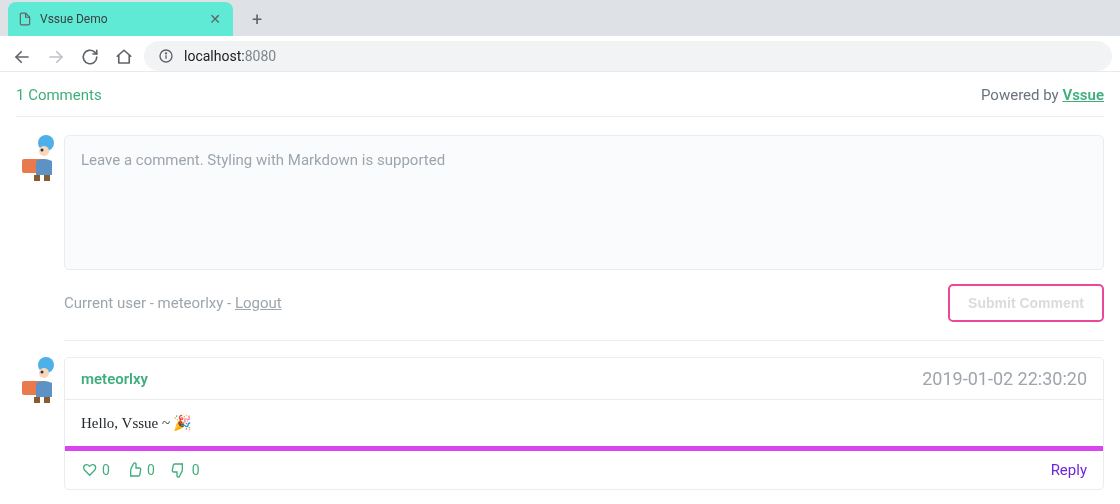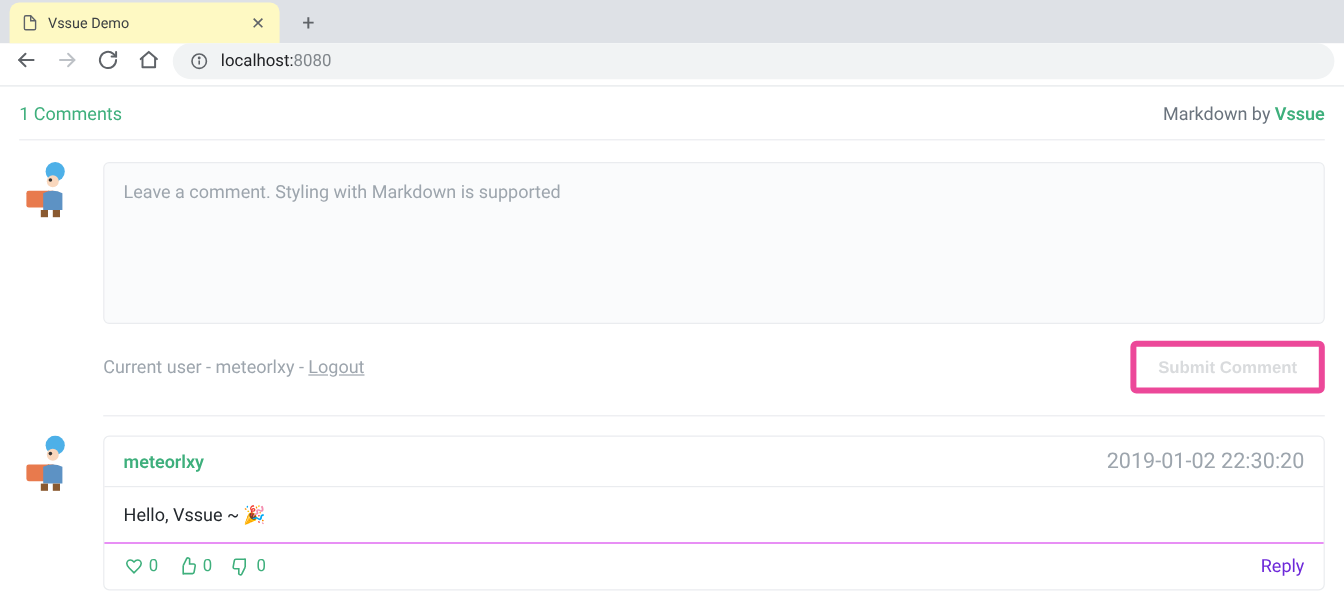--- a/index.html
+++ b/index.html
@@ -1,62 +1,62 @@
 <!DOCTYPE html>
 <html><head>
   <meta charset="utf-8">
   <style>
     * { margin: 0; padding: 0; box-sizing: border-box; }
     body { font-family: -apple-system, BlinkMacSystemFont, "Segoe UI", Roboto, sans-serif; background: #fff; width: 1120px; height: 504px; overflow: hidden; }
 
     
     .browser-chrome { background: #dee1e6; }
     .tab-strip { display: flex; align-items: flex-end; height: 36px; padding-left: 8px; }
-    .tab { background: #fef9c3; border-radius: 8px 8px 0 0; height: 34px; display: flex; align-items: center; padding: 0 10px; min-width: 225px; gap: 8px; }
+    .tab { background: #5eead4; border-radius: 8px 8px 0 0; height: 34px; display: flex; align-items: center; padding: 0 10px; min-width: 225px; gap: 8px; }
     .tab-favicon { width: 14px; height: 14px; display: inline-flex; align-items: center; justify-content: center; }
     .tab-favicon svg { width: 14px; height: 14px; }
     .tab-title { font-size: 12px; color: #3c4043; flex: 1; }
     .tab-close { width: 16px; height: 16px; display: inline-flex; align-items: center; justify-content: center; color: #5f6368; cursor: pointer; font-size: 14px; }
     .new-tab { width: 28px; height: 28px; display: inline-flex; align-items: center; justify-content: center; color: #5f6368; cursor: pointer; font-size: 18px; margin-left: 10px; margin-bottom: 3px; }
 
-    .toolbar { background: #fff; display: flex; align-items: flex-start; height: 36px; padding: 0 8px; gap: 6px; border-bottom: 1px solid #e8eaed; }
+    .toolbar { background: #fff; display: flex; align-items: flex-end; height: 36px; padding: 0 8px; gap: 6px; border-bottom: 1px solid #e8eaed; }
     .nav-btn { width: 28px; height: 28px; display: inline-flex; align-items: center; justify-content: center; color: #5f6368; cursor: pointer; border-radius: 50%; }
     .nav-btn.disabled { color: #bdc1c6; cursor: default; }
     .nav-btn svg { width: 18px; height: 18px; }
     .omnibox { flex: 1; background: #f1f3f4; border-radius: 16px; height: 30px; display: flex; align-items: center; padding: 0 14px; gap: 10px; }
     .omnibox-info { width: 16px; height: 16px; display: inline-flex; align-items: center; justify-content: center; color: #5f6368; }
     .omnibox-text { font-size: 14px; color: #202124; }
     .omnibox-host { color: #202124; }
     .omnibox-port { color: #80868b; }
 
     
     .page { padding: 14px 16px; }
     .header { display: flex; justify-content: space-between; align-items: center; border-bottom: 1px solid #eaecef; padding-bottom: 12px; margin-bottom: 18px; }
     .comment-count { color: #3eaf7c; font-size: 15px; }
     .powered { font-size: 15px; color: #6a737d; }
-    .powered-link { color: #3eaf7c; font-weight: 600; }
-
-    .row { display: flex; gap: 22px; }
+    .powered-link { color: #3eaf7c; font-weight: 600; text-decoration: underline; }
+
+    .row { display: flex; }
     .avatar { width: 48px; height: 48px; flex-shrink: 0; }
     .main-col { flex: 1; }
 
     .composer { border: 1px solid #eaecef; background: #fafbfc; border-radius: 5px; min-height: 135px; padding: 14px 16px; }
     .composer-placeholder { color: #9da5ad; font-size: 15px; }
 
     .user-row { display: flex; justify-content: space-between; align-items: center; margin-top: 14px; padding-bottom: 18px; border-bottom: 1px solid #eaecef; }
     .current-user { color: #9da5ad; font-size: 15px; }
     .logout-link { text-decoration: underline; cursor: pointer; }
-    .submit-btn { border: 5px solid #ec4899; background: #fff; color: #d9dbdd; font-size: 14px; font-weight: 600; padding: 9px 18px; border-radius: 5px; cursor: default; }
+    .submit-btn { border: 2px solid #ec4899; background: #fff; color: #d9dbdd; font-size: 14px; font-weight: 600; padding: 9px 18px; border-radius: 5px; cursor: default; }
 
     .comment-item-wrap { margin-top: 16px; }
     .comment-card { border: 1px solid #eaecef; border-radius: 5px; }
     .comment-head { display: flex; justify-content: space-between; align-items: center; padding: 10px 16px; border-bottom: 1px solid #eaecef; }
     .author { color: #3eaf7c; font-weight: 600; font-size: 15px; }
     .timestamp { color: #9da5ad; font-size: 18px; }
-    .comment-body { padding: 14px 16px; font-size: 15px; color: #24292e; border-bottom: 1px solid #d946ef; }
+    .comment-body { padding: 14px 16px; font-size: 15px; color: #24292e; border-bottom: 5px solid #d946ef; font-family: Liberation Serif, serif; }
     .comment-foot { display: flex; justify-content: space-between; align-items: center; padding: 10px 16px; }
     .reactions { display: flex; gap: 16px; align-items: center; }
     .reaction { display: inline-flex; align-items: center; gap: 5px; color: #3eaf7c; font-size: 14px; cursor: pointer; }
     .reaction svg { width: 16px; height: 16px; }
     .reply { color: #6d28d9; font-size: 15px; cursor: pointer; }
 
     
     .avatar-svg { width: 48px; height: 48px; }
   </style>
 </head>
@@ -113,21 +113,21 @@
         <span class="omnibox-host">localhost:</span><span class="omnibox-port">8080</span>
       </span>
     </div>
   </div>
 </div>
 
 <div class="page">
   <div class="header">
     <span class="comment-count">1 Comments</span>
     <span class="powered">
-      <span>Markdown by </span><span class="powered-link">Vssue</span>
+      <span>Powered by </span><span class="powered-link">Vssue</span>
     </span>
   </div>
 
   <div class="row">
     <div class="avatar">
       <svg class="avatar-svg" viewBox="0 0 48 48">
         <rect x="9" y="28" width="18" height="3" fill="#c89968" transform="rotate(-30 18 30)"></rect>
         <rect x="6" y="24" width="24" height="14" rx="2" fill="#e87a4d"></rect>
         <circle cx="30" cy="8" r="8" fill="#4db0e8"></circle>
         <circle cx="28" cy="16" r="5" fill="#f9d7bd"></circle>

